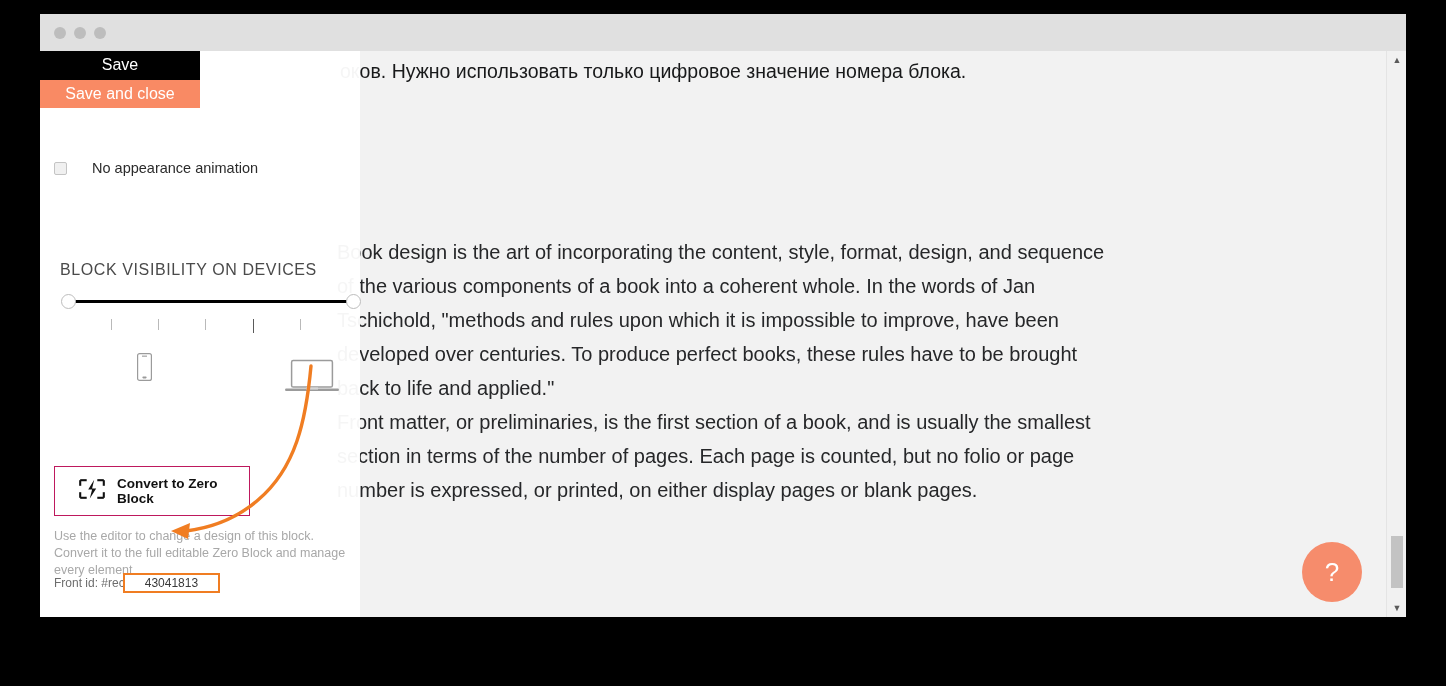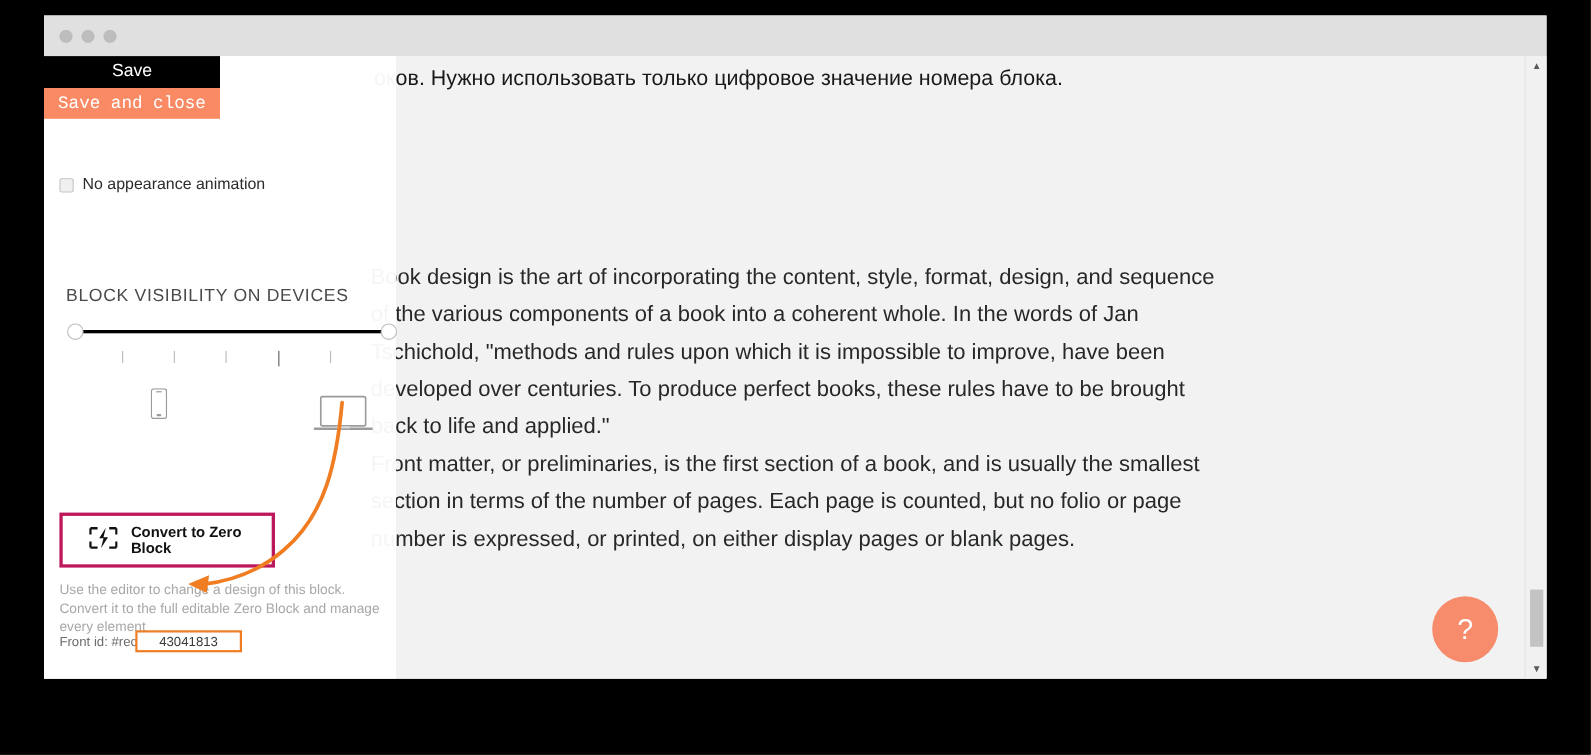--- a/index.html
+++ b/index.html
@@ -103,28 +103,28 @@
     color: #ffffff; font-size: 16px; font-weight: 400;
     display: flex; align-items: center; justify-content: center;
     border: none; cursor: pointer;
     font-family: "Liberation Sans", sans-serif;
   }
   .btn-save-close {
     width: 160px; height: 57px; background: #f98a64;
     color: #ffffff; font-size: 16px; font-weight: 400;
     display: flex; align-items: center; justify-content: center;
     border: none; cursor: pointer;
-    font-family: Liberation Mono, monospace;
+    font-family: Liberation Sans, sans-serif;
   }
 
   .panel-body { position: absolute; left: 0; top: 57px; width: 320px; height: 509px; }
 
   .checkbox-row {
     position: absolute; left: 14px; top: 52px;
-    display: flex; align-items: center; gap: 8px;
+    display: flex; align-items: center; gap: 25px;
   }
   .cb-box {
     width: 13px; height: 13px;
     border: 1px solid #c4c4c4; background: #f0f0f0; border-radius: 2px;
   }
   .cb-label { font-size: 14.5px; color: #2b2b2b; font-weight: 300; }
 
   .section-title {
     position: absolute; left: 20px; top: 153px;
     font-size: 16px; letter-spacing: 0.6px; color: #4a4a4a; font-weight: 400;
@@ -147,21 +147,21 @@
   .tick { position: absolute; top: 0; width: 1px; background: #b9b9b9; }
 
   .device-icons { position: absolute; left: 14px; top: 245px; width: 300px; height: 42px; }
   .dev-phone { position: absolute; left: 83px; top: 0; }
   .dev-laptop { position: absolute; left: 231px; top: 6px; }
 
   
   .convert-btn {
     position: absolute; left: 14px; top: 358px;
     width: 196px; height: 50px;
-    border: 3px solid #be185d; background: #ffffff;
+    border: 1px solid #be185d; background: #ffffff;
     display: flex; align-items: center; gap: 12px; padding-left: 24px;
     cursor: pointer;
   }
   .convert-label { font-size: 13.5px; color: #111111; font-weight: 700; }
 
   .convert-hint {
     position: absolute; left: 14px; top: 420px;
     width: 300px;
     font-size: 12.5px; line-height: 17px; color: #a8a8a8; font-weight: 300;
   }

